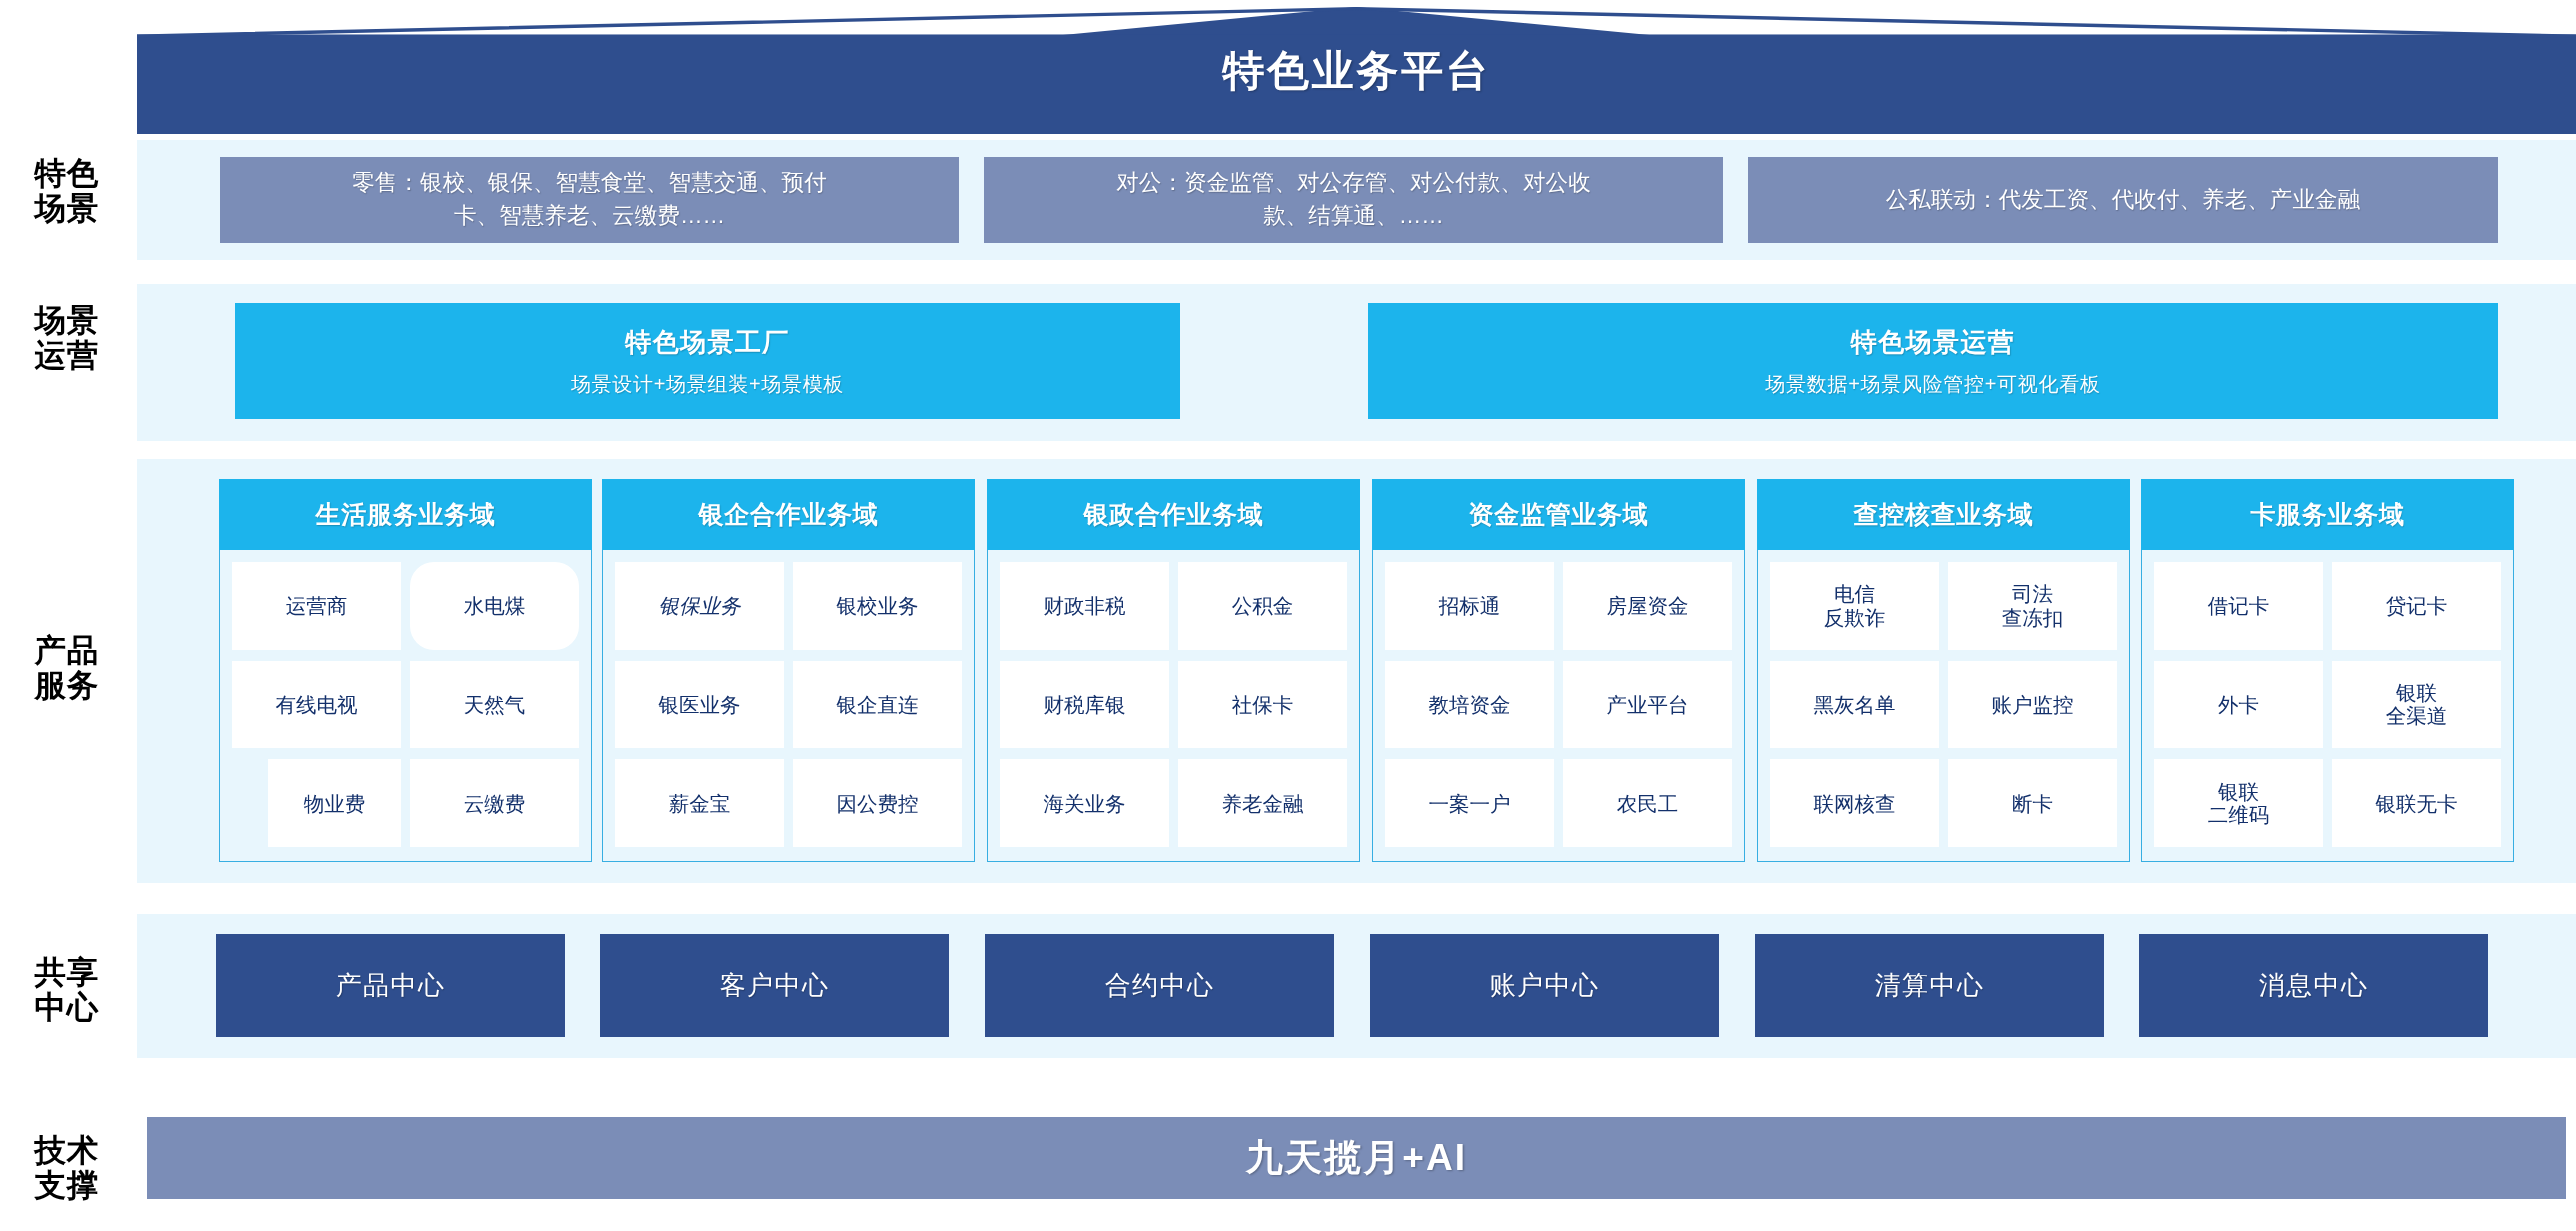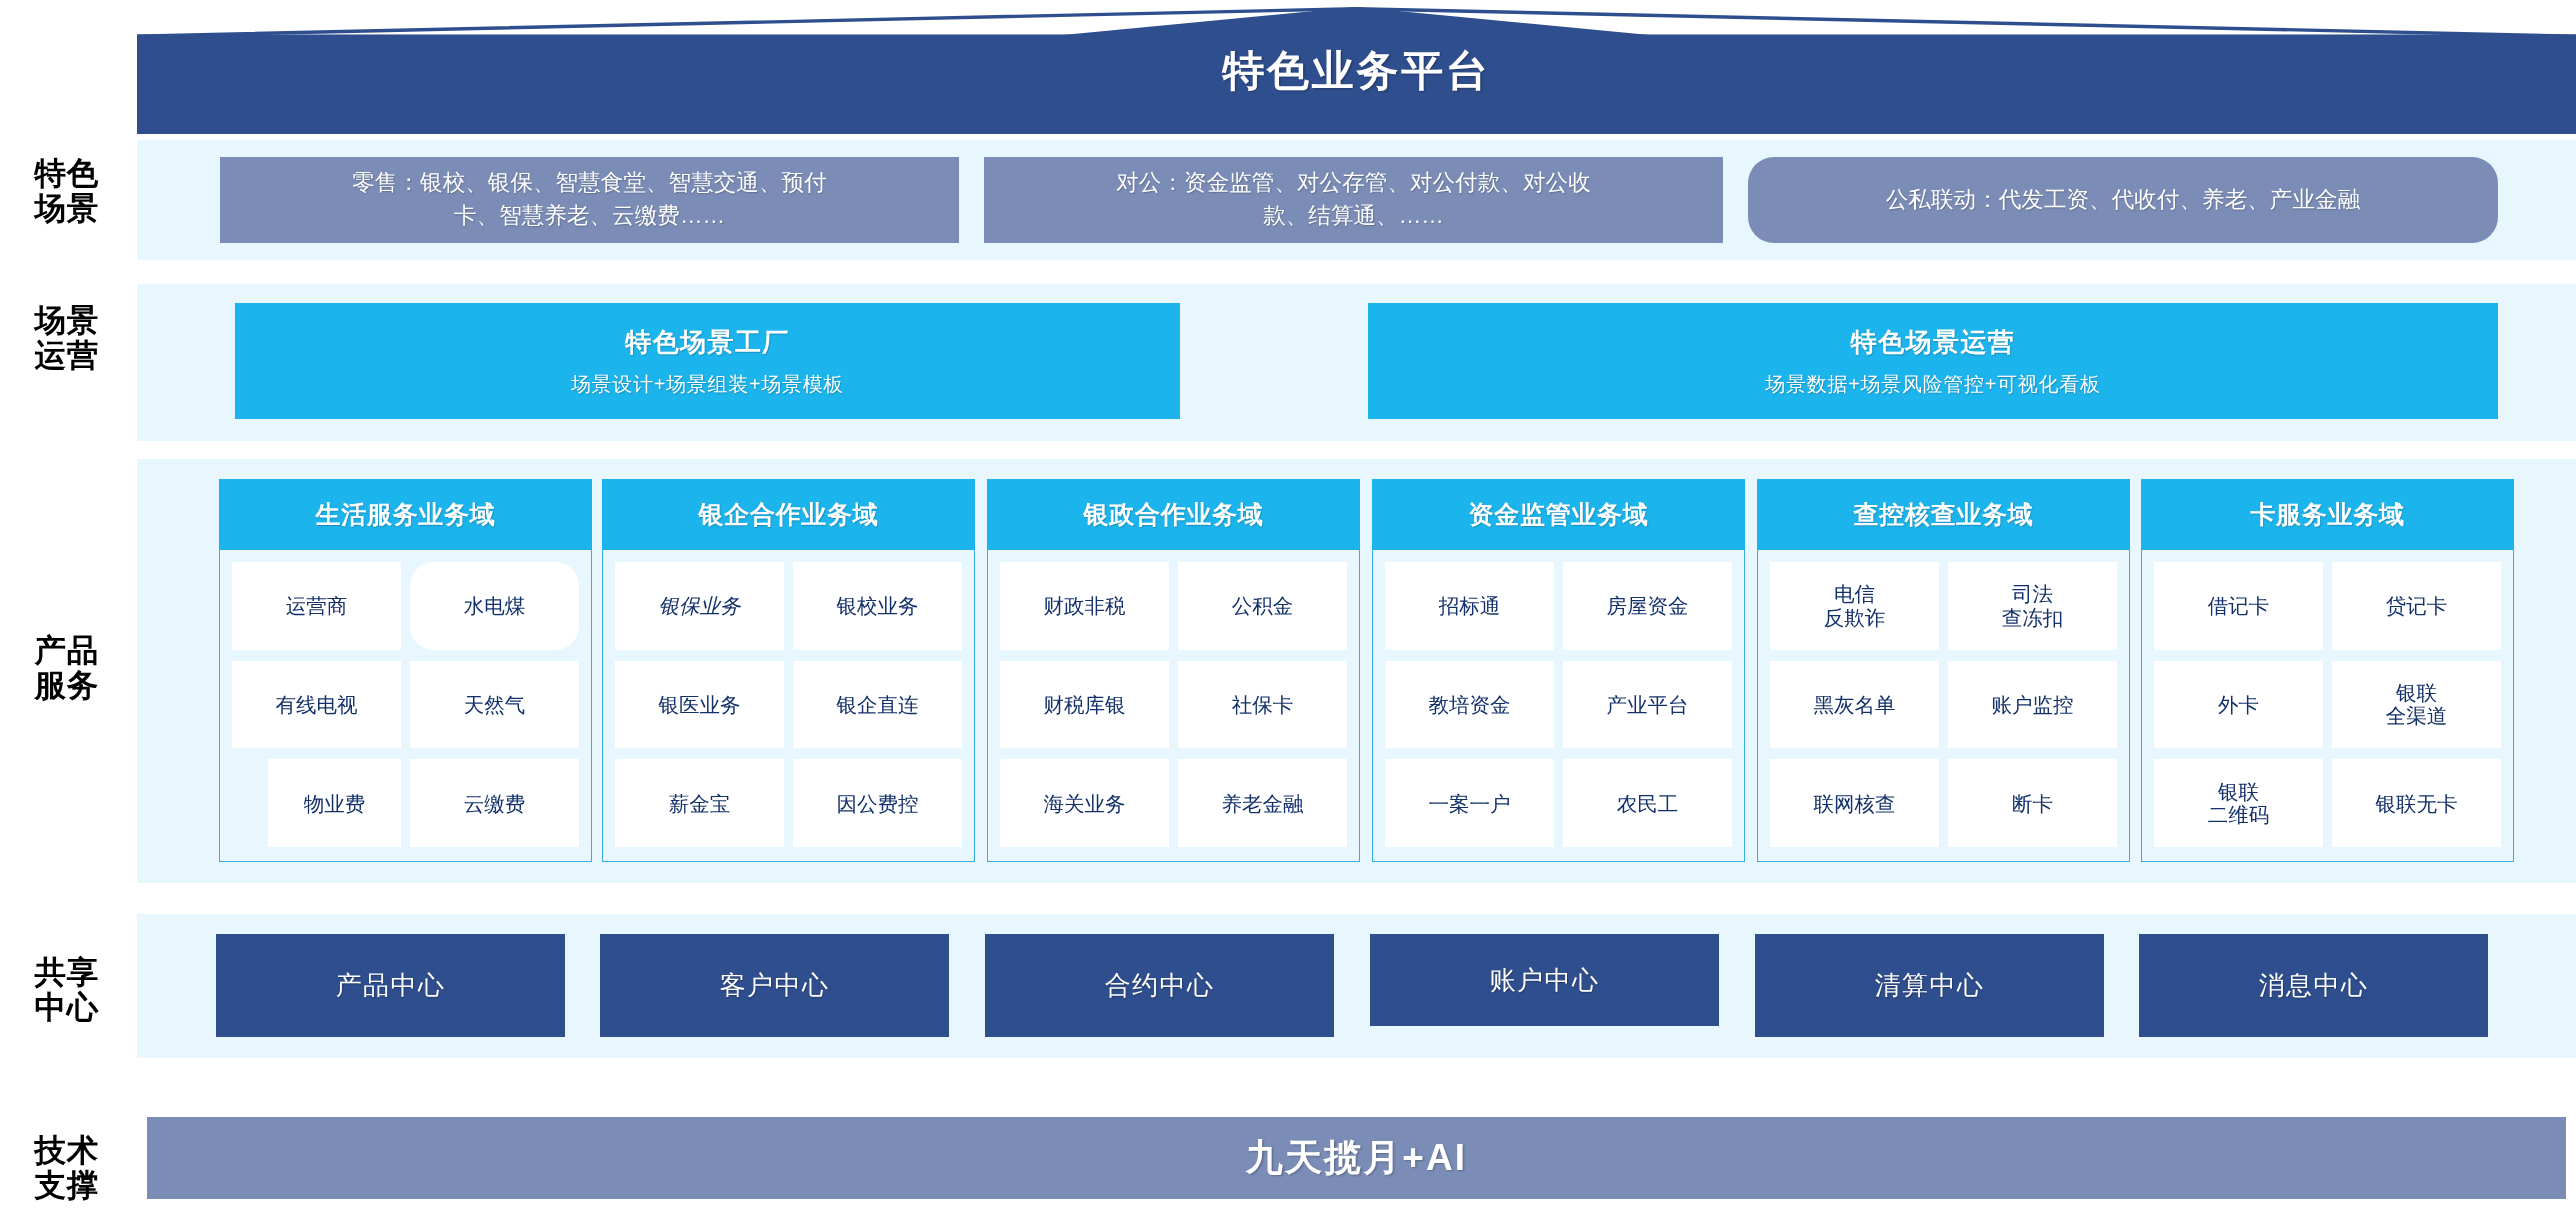--- a/index.html
+++ b/index.html
@@ -188,21 +188,21 @@
     <div class="roof-title">特色业务平台</div>
   </div>
 
   <div class="rowlabel" style="top: 156px; white-space: pre-line;">特色
 场景</div>
   <div class="band" style="top:140px; height:120px;"></div>
   <div class="scene-box" style="left: 220px; top: 157px; width: 739px; height: 86px; white-space: pre-line;">零售：银校、银保、智慧食堂、智慧交通、预付
 卡、智慧养老、云缴费……</div>
   <div class="scene-box" style="left: 984px; top: 157px; width: 739px; height: 86px; white-space: pre-line;">对公：资金监管、对公存管、对公付款、对公收
 款、结算通、……</div>
-  <div class="scene-box" style="left: 1748px; top: 157px; width: 750px; height: 86px; white-space: pre-line; border-radius: 26px;">公私联动：代发工资、代收付、养老、产业金融</div>
+  <div class="scene-box" style="left: 1748px; top: 157px; width: 750px; height: 86px; white-space: pre-line;">公私联动：代发工资、代收付、养老、产业金融</div>
 
   <div class="rowlabel" style="top: 303px; white-space: pre-line;">场景
 运营</div>
   <div class="band" style="top:284px; height:157px;"></div>
   <div class="op-box" style="left:235px; top:303px; width:945px; height:116px;text-align:right;">
     <div class="op-title">特色场景工厂</div>
     <div class="op-sub">场景设计+场景组装+场景模板</div>
   </div>
   <div class="op-box" style="left:1368px; top:303px; width:1130px; height:116px;">
     <div class="op-title">特色场景运营</div>
@@ -288,21 +288,21 @@
       <div class="cell" style="white-space: pre-line;">银联无卡</div>
     </div>
   </div>
 
   <div class="rowlabel" style="top: 955px; white-space: pre-line;">共享
 中心</div>
   <div class="band" style="top:914px; height:144px;"></div>
   <div class="center-box" style="left:216px;  top:934px; width:349px; height:103px;">产品中心</div>
   <div class="center-box" style="left:600px;  top:934px; width:349px; height:103px;">客户中心</div>
   <div class="center-box" style="left:985px; top:934px; width:349px; height:103px;">合约中心</div>
-  <div class="center-box" style="left:1370px; top:934px; width:349px; height:92px;">账户中心</div>
+  <div class="center-box" style="left:1370px; top:934px; width:349px; height:103px;">账户中心</div>
   <div class="center-box" style="left:1755px; top:934px; width:349px; height:103px;">清算中心</div>
   <div class="center-box" style="left:2139px; top:934px; width:349px; height:103px;text-align:center;">消息中心</div>
 
   <div class="rowlabel" style="top: 1133px; white-space: pre-line;">技术
 支撑</div>
   <div class="tech-bar">九天揽月+AI</div>
 
 </div>
 
 

